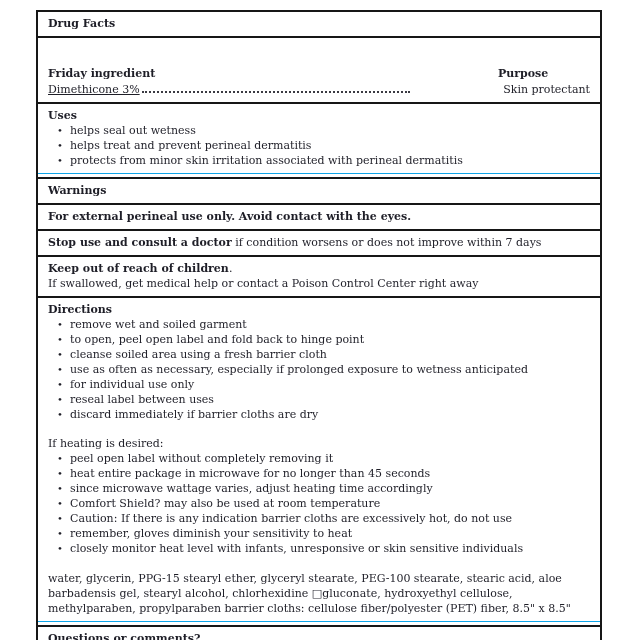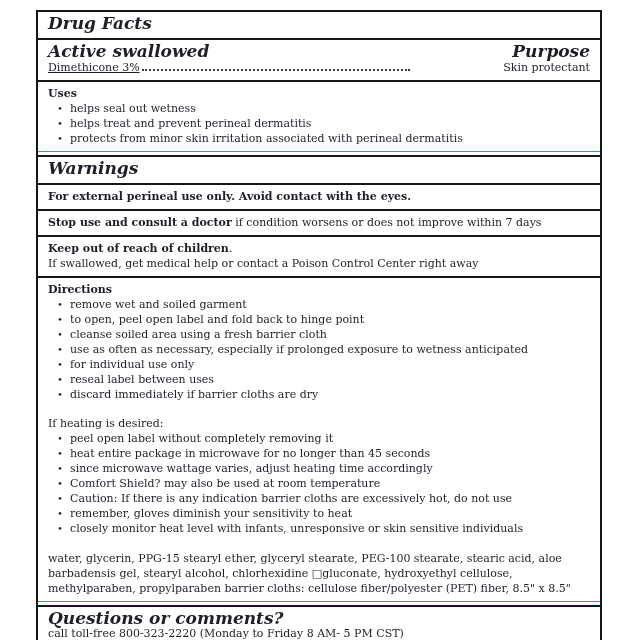--- a/index.html
+++ b/index.html
@@ -16,21 +16,21 @@
     min-height: 618px;
     border: 2px solid #161616;
     background: #ffffff;
     font-size: 11px;
     line-height: 15px;
   }
   .sec { padding: 4px 10px 5px 10px; border-bottom: 2px solid #161616; }
   .sec.thin-bottom { border-bottom: 1px solid #0ea5e9; }
   .sec.last { border-bottom: none; }
   .group-gap { height: 5px; background: #ffffff; border-bottom: 2px solid #161616; }
-  .h-bi { font-weight: bold; font-style: italic; font-size: 17px; }
+  .h-bi { font-weight: bold; font-size: 11px; }
   .h-b  { font-weight: bold; }
   .b    { font-weight: bold; }
   ul.bullets { list-style: none; }
   ul.bullets li {
     position: relative;
     padding-left: 22px;
   }
   ul.bullets li::before {
     content: "•";
     position: absolute;
@@ -39,37 +39,37 @@
   }
   .ai-head-row { display: flex; justify-content: space-between; align-items: baseline; }
   .ai-row { display: flex; align-items: baseline; margin-top: 1px; }
   .ai-left { flex: 1; display: flex; align-items: baseline; padding-right: 72px; text-decoration: underline; }
   .leader {
     flex: 1;
     border-bottom: 2px dotted #3a3a42;
     margin: 0 0 3px 2px;
     height: 1px;
   }
-  .purpose-col { width: 92px; text-align: right; }
+  .purpose-col { width: 92px; text-align: left; margin-top: 24px; }
   .purpose-val { width: 92px; text-align: right; white-space: nowrap; margin-left: 16px; }
   .spacer { height: 14px; }
   .para { margin-top: 1px; }
 </style>
 </head>
 <body>
 
 <div class="panel">
 
   <div class="sec">
     <span class="h-bi">Drug Facts</span>
   </div>
 
   <div class="sec">
     <div class="ai-head-row">
-      <span class="h-bi">Active swallowed</span>
+      <span class="h-bi">Friday ingredient</span>
       <span class="h-bi purpose-col">Purpose</span>
     </div>
     <div class="ai-row">
       <span class="ai-left">
         <span>Dimethicone 3%</span>
         <span class="leader"></span>
       </span>
       <span class="purpose-val">Skin protectant</span>
     </div>
   </div>

